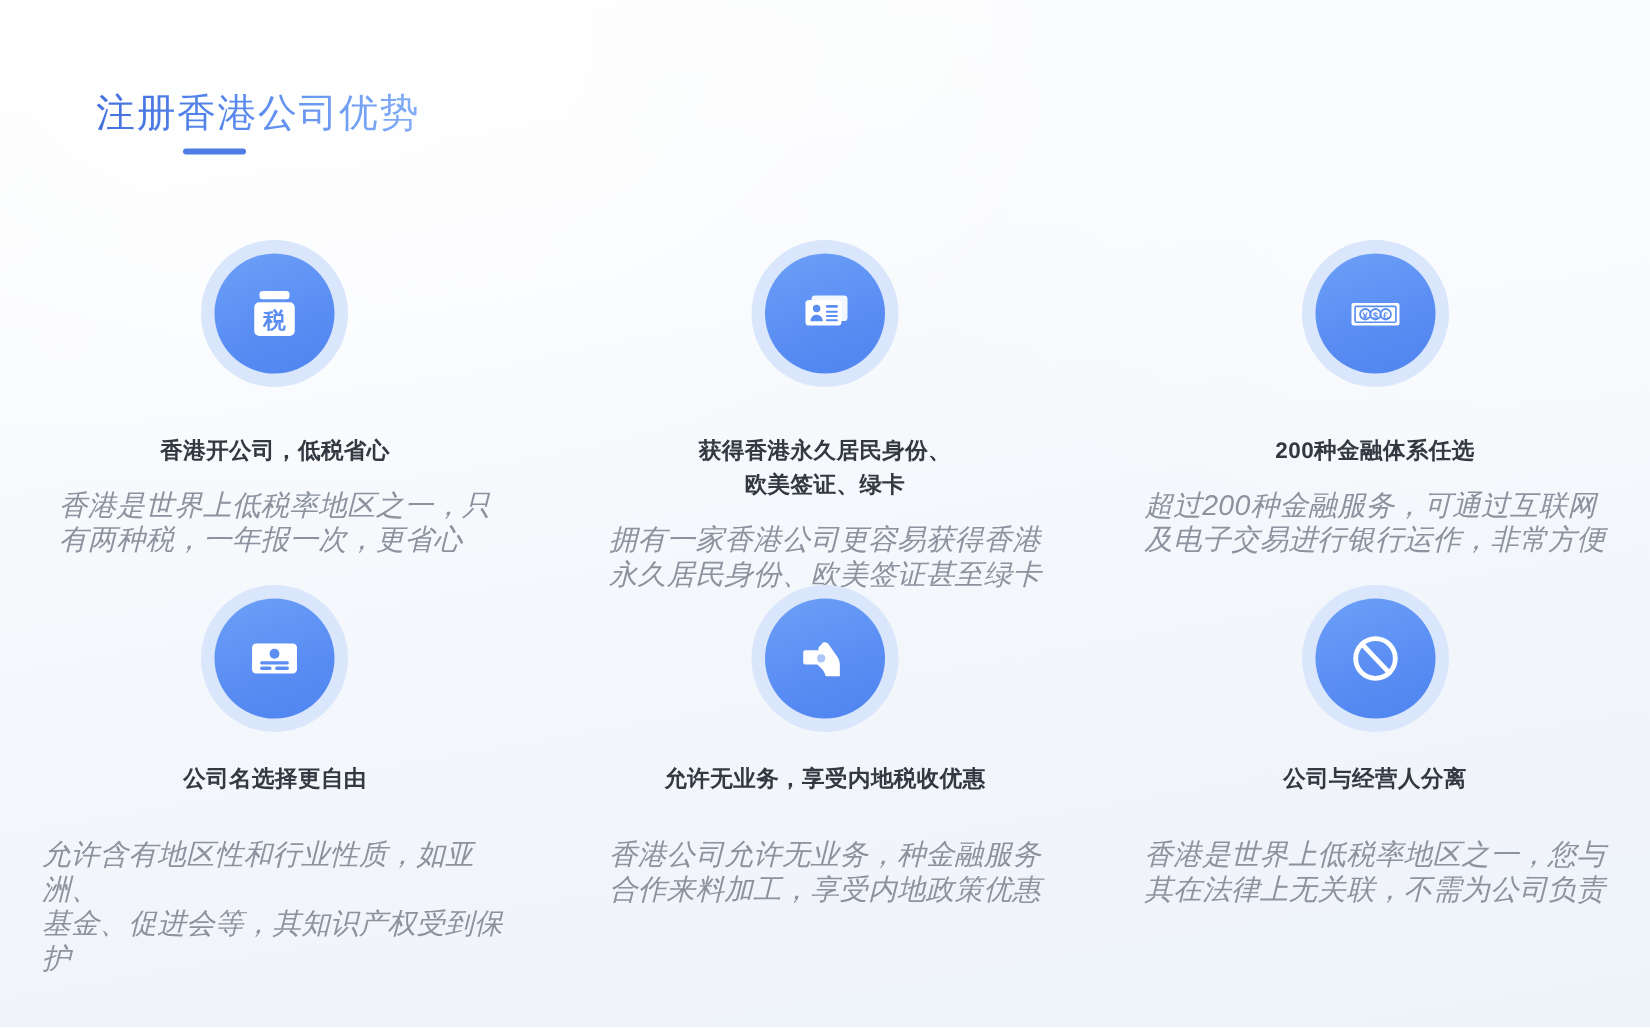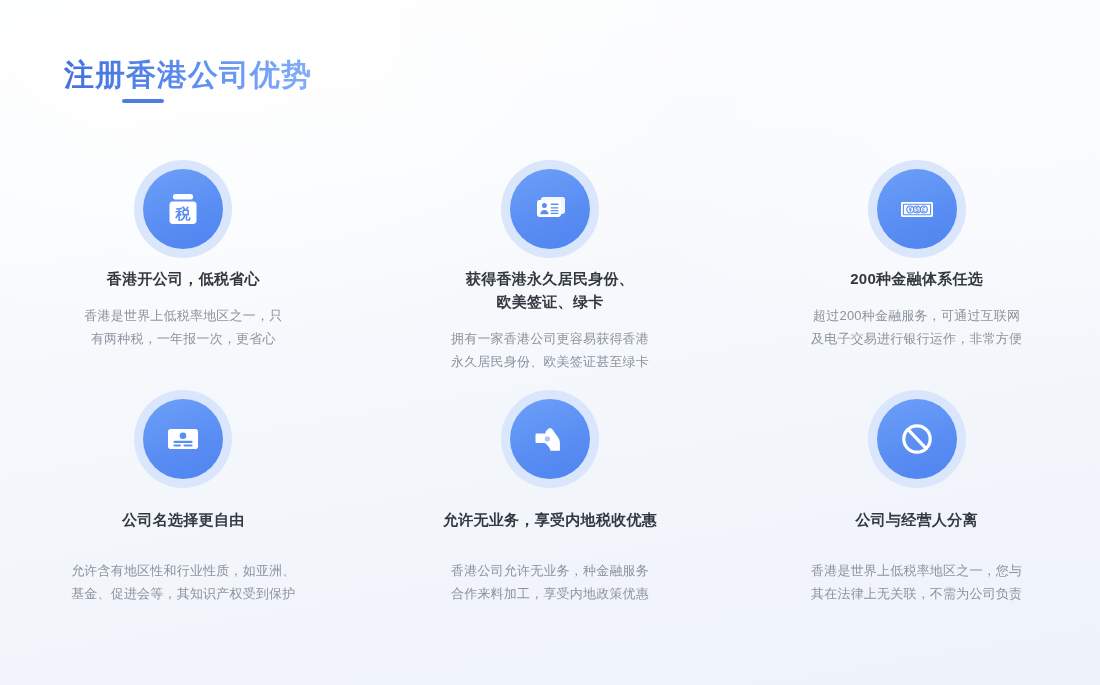--- a/index.html
+++ b/index.html
@@ -24,22 +24,22 @@
       linear-gradient(170deg, #fdfefe 0%, #f8fafd 32%, #f3f6fb 62%, #eef3fa 100%);
   }
 
   
   .section-head {
     position: absolute;
     left: 64px;
     top: 58px;
   }
   .section-title {
-    font-size: 30px;
-    font-weight: bold;
+    font-size: 26px;
+    font-weight: normal;
     letter-spacing: 1px;
     line-height: 34px;
     background: linear-gradient(90deg, #4370dd 0%, #5b8bef 48%, #83aef7 100%);
     -webkit-background-clip: text;
     background-clip: text;
     color: transparent;
     -webkit-text-fill-color: transparent;
     white-space: nowrap;
   }
   .title-underline {
@@ -88,37 +88,37 @@
     border-radius: 50%;
     background: linear-gradient(160deg, #6da0f8 0%, #5a8ef3 55%, #4f84f0 100%);
     display: flex;
     align-items: center;
     justify-content: center;
   }
   .icon-badge svg { display: block; }
 
   
   .feature-title {
-    margin-top: 9px;
+    margin-top: 31px;
     font-size: 15px;
     font-weight: bold;
     color: #333941;
     text-align: center;
     line-height: 23px;
     letter-spacing: 0.3px;
     white-space: pre-line;
   }
   .feature-desc {
     margin-top: 14px;
-    font-size: 13px;
+    font-size: 19px;
     color: #8c939e;
-    text-align: center;
     line-height: 23px;
     letter-spacing: 0.2px;
     white-space: pre-line;
+    font-style: italic;
   }
   .row2 .feature-title { margin-top: 20px; }
   .row2 .feature-desc { margin-top: 28px; }
 </style>
 </head>
 <body>
 
 <div id="page">
 
   <div class="section-head">

